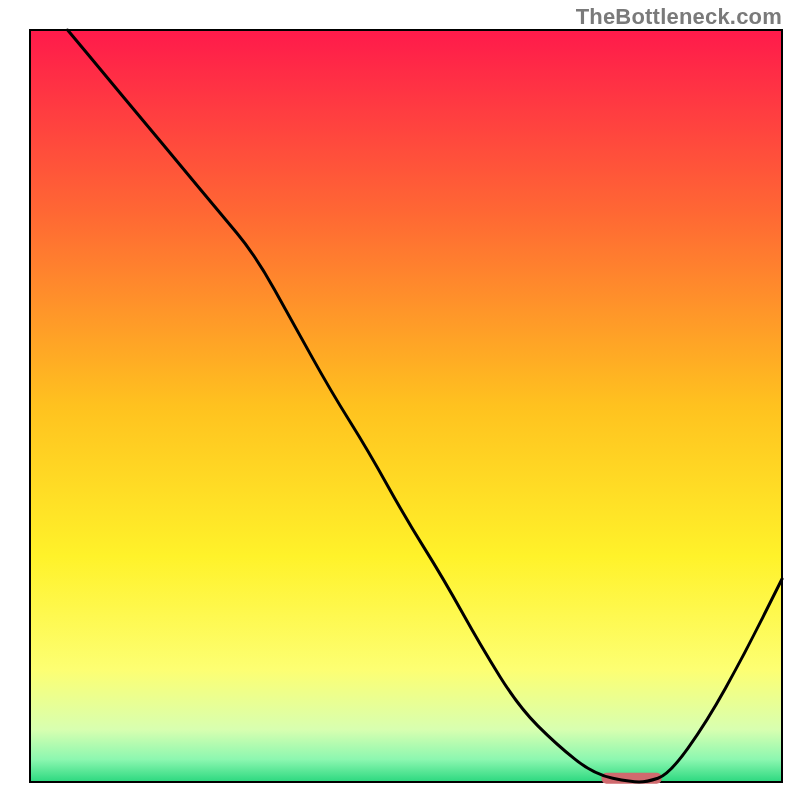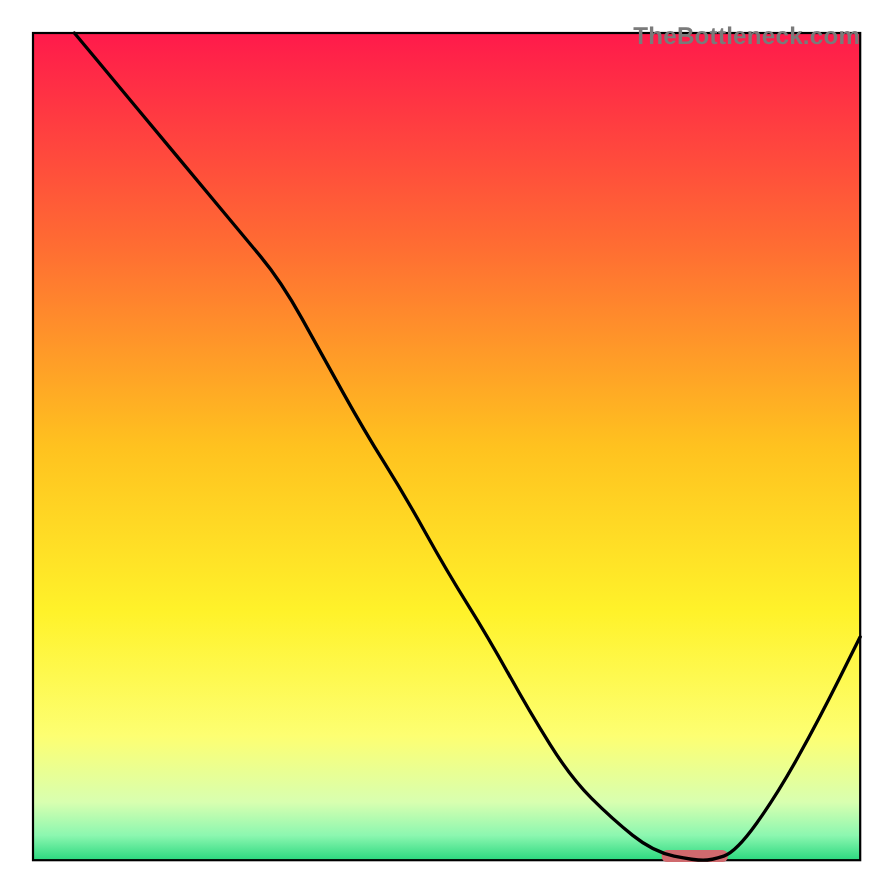--- a/index.html
+++ b/index.html
@@ -13,21 +13,21 @@
   .canvas-wrap {
     position: relative;
     width: 800px;
     height: 800px;
   }
   svg {
     display: block;
   }
   .watermark {
     position: absolute;
-    top: 20px;
+    top: 4px;
     right: 18px;
     font-size: 22px;
     font-weight: 600;
     color: #7a7a7a;
     letter-spacing: 0.2px;
     user-select: none;
   }
 </style>
 </head>
 <body>

